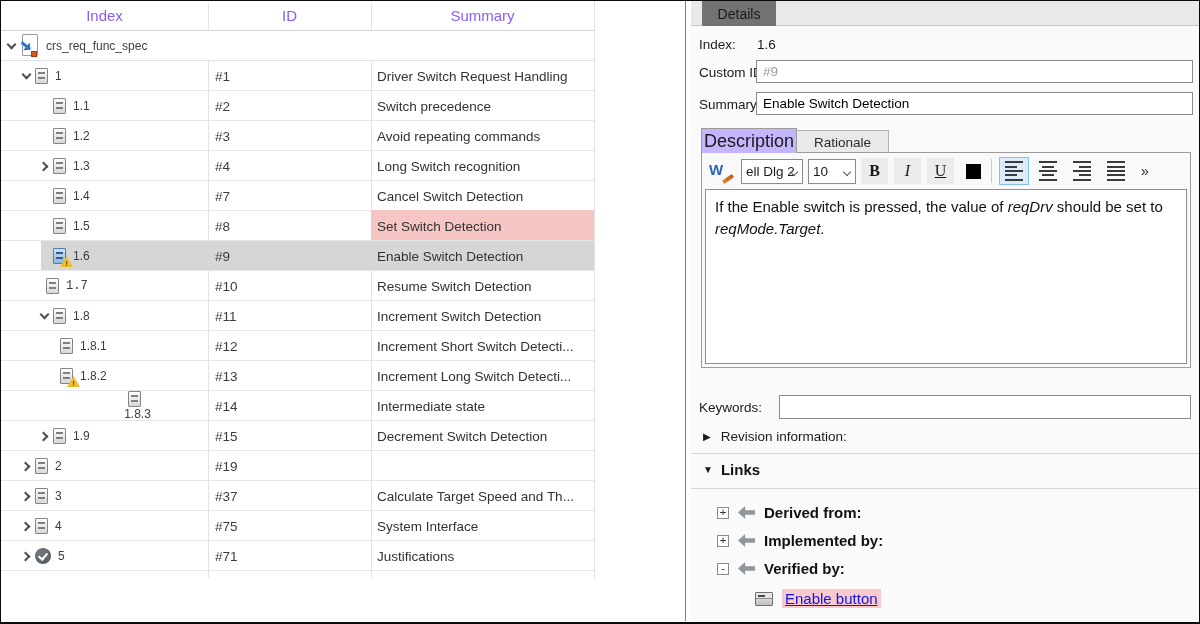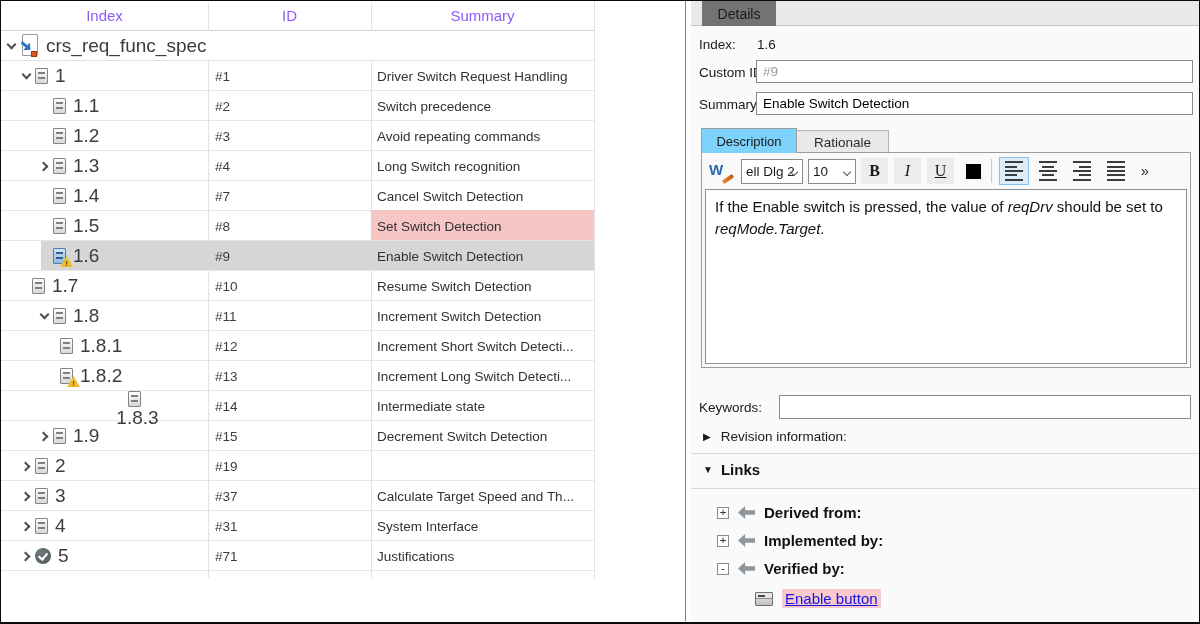--- a/index.html
+++ b/index.html
@@ -19,21 +19,21 @@
   .tbl-right { position:absolute; left:593px; top:0; width:1px; height:578px; background:#e2e2e2; }
 
   #rootrow { position:absolute; left:0; top:30px; width:593px; height:30px; border-bottom:1px solid #e2e2e2; display:flex; align-items:center; }
   #rows { position:absolute; left:0; top:60px; width:593px; }
   .trow { position:relative; width:593px; height:30px; border-bottom:1px solid #e6e6e6; }
   .selbg { position:absolute; left:40px; right:0; top:0; bottom:0; background:#d6d6d6; }
   .pinkbg { position:absolute; left:370px; width:223px; top:-1px; bottom:0; background:#f6c6c5; }
   .cell-index { position:absolute; left:0; top:0; width:207px; height:30px; display:flex; align-items:center; }
   .cell-id { position:absolute; left:207px; top:0; width:163px; height:30px; display:flex; align-items:center; padding-left:7px; font-size:13.5px; color:#3c3c3c; }
   .cell-sum { position:absolute; left:370px; top:0; width:223px; height:30px; display:flex; align-items:center; padding-left:6px; font-size:13.5px; color:#323232; white-space:nowrap; overflow:hidden; }
-  .idx-text { font-size:19px; color:#3c3c3c; margin-left:7px; }
+  .idx-text { font-size:12px; color:#3c3c3c; margin-left:7px; }
 
   .chev-slot { display:inline-flex; width:17px; justify-content:center; align-items:center; flex:none; }
   .chev { display:inline-block; width:7px; height:7px; border-right:2px solid #4d4d4d; border-bottom:2px solid #4d4d4d; }
   .chev.down { transform:rotate(45deg); margin-top:-3px; }
   .chev.right { transform:rotate(-45deg); margin-left:-2px; }
 
   
   .ticon { position:relative; display:inline-block; width:13px; height:16px; flex:none; }
   .pg { position:absolute; inset:0; border:1px solid #848484; border-radius:1px; background:linear-gradient(#fdfdfd,#d8d8d8); }
   .pg::after { content:""; position:absolute; left:2px; right:2px; top:3px; height:9px;
@@ -52,21 +52,21 @@
   
   #right { position:absolute; left:690px; top:0; width:508px; height:620px; background:#fafafa; }
   #rp-tabstrip { position:absolute; left:0; top:0; right:0; height:25px; background:#e9e9e9; border-bottom:1px solid #c6c6c6; }
   #rp-tab-details { position:absolute; left:11px; top:0; width:74px; height:25px; background:#737373; font-size:14px; color:#1a1a1a; display:flex; align-items:center; justify-content:center; }
   .flabel { position:absolute; font-size:13.5px; color:#1a1a1a; }
   .fvalue { position:absolute; font-size:13.5px; color:#1a1a1a; }
   .tinput { position:absolute; background:#fff; border:1px solid #8b8b8b; font-size:13.5px; display:flex; align-items:center; padding-left:6px; }
   .tinput.gray { color:#9d9d9d; }
 
   
-  #desc-tab { position:absolute; left:10px; top:127px; width:96px; height:25px; background:#7dd3fc; border:1px solid #9c9c9c; border-bottom:none; z-index:2; font-size:13px; display:flex; align-items:center; justify-content:center; color:#1a1a1a; }
+  #desc-tab { position:absolute; left:10px; top:127px; width:96px; height:25px; background:#c4b5fd; border:1px solid #9c9c9c; border-bottom:none; z-index:2; font-size:18px; display:flex; align-items:center; justify-content:center; color:#1a1a1a; }
   #rat-tab { position:absolute; left:106px; top:129px; width:92px; height:23px; background:#e9e9e9; border:1px solid #b3b3b3; border-bottom:none; border-left:none; font-size:13.5px; display:flex; align-items:center; justify-content:center; color:#2a2a2a; }
   #editor-box { position:absolute; left:10px; top:151px; width:490px; height:216px; border:1px solid #9c9c9c; background:#f9f9f9; }
   #toolbar { position:absolute; left:0; right:0; top:0; height:36px; display:flex; align-items:center; }
   .tb-btn { width:27px; height:26px; background:#ececec; display:flex; align-items:center; justify-content:center; font-family:"Liberation Serif","DejaVu Serif",serif; font-size:16px; color:#1a1a1a; margin-right:6px; flex:none; border:1px solid transparent; }
   .word-icon { position:relative; width:24px; height:20px; margin:0 8px 0 7px; flex:none; }
   .word-icon .w { position:absolute; left:0; top:0; font-size:15px; font-weight:bold; color:#2b66b0; }
   .word-icon .pen { position:absolute; right:-1px; bottom:0px; width:12px; height:4px; background:linear-gradient(90deg,#e58a2f,#c2571b); transform:rotate(-35deg); border-radius:1px; }
   .dd { height:25px; background:#fff; border:1px solid #8b8b8b; display:flex; align-items:center; font-size:13.5px; color:#1a1a1a; padding:0 4px; margin-right:5px; position:relative; flex:none; overflow:hidden; }
   .dd .dd-chev { position:absolute; right:5px; top:9px; width:6px; height:6px; border-right:1.5px solid #555; border-bottom:1.5px solid #555; transform:rotate(45deg); }
   .swatch { width:15px; height:15px; background:#000; margin:0 8px 0 6px; flex:none; }
@@ -206,21 +206,21 @@
             <span class="ticon blue">
               <span class="pg"></span>
               <span class="warnbadge"></span>
             </span>
             <span class="idx-text">1.6</span>
           </div>
           <div class="cell-id">#9</div>
           <div class="cell-sum">Enable Switch Detection</div>
         </div>
         <div class="trow">
-          <div class="cell-index" style="padding-left: 14px;">
+          <div class="cell-index" style="padding-left: 28px; font-family: Liberation Mono, monospace;">
             <span class="chev-slot"></span>
             <span class="ticon">
               <span class="pg"></span>
             </span>
             <span class="idx-text">1.7</span>
           </div>
           <div class="cell-id">#10</div>
           <div class="cell-sum">Resume Switch Detection</div>
         </div>
         <div class="trow">
@@ -308,21 +308,21 @@
         <div class="trow">
           <div class="cell-index" style="padding-left: 17px;">
             <span class="chev-slot">
               <span class="chev right"></span>
             </span>
             <span class="ticon">
               <span class="pg"></span>
             </span>
             <span class="idx-text">4</span>
           </div>
-          <div class="cell-id">#31</div>
+          <div class="cell-id">#75</div>
           <div class="cell-sum">System Interface</div>
         </div>
         <div class="trow">
           <div class="cell-index" style="padding-left: 17px;">
             <span class="chev-slot">
               <span class="chev right"></span>
             </span>
             <span class="just"></span>
             <span class="idx-text">5</span>
           </div>

